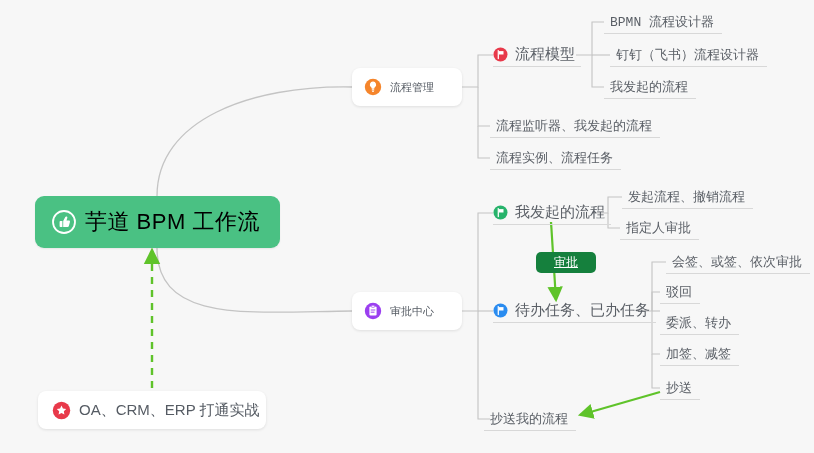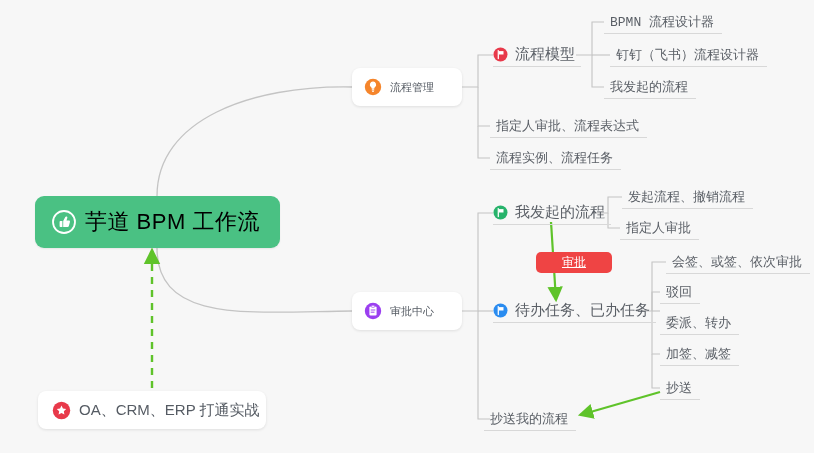--- a/index.html
+++ b/index.html
@@ -86,23 +86,23 @@
     padding-left:14px;
     box-sizing:border-box;
     box-shadow:0 1px 3px rgba(0,0,0,0.10);
   }
   .bottom-label{font-size:15px;color:#555b63;margin-left:8px;white-space:nowrap;}
 
   
   .badge{
     position:absolute;
     left:536px;top:252px;
-    background:#ef4444;
+    background:#15803d;
     border-radius:5px;
-    padding:4px 26px;
+    padding:4px 18px;
     font-size:12px;color:#ffffff;
     line-height:1.1;
     white-space:nowrap;
     z-index:5;
     text-decoration:underline;
   }
 
   
   .ico{display:inline-flex;align-items:center;justify-content:center;flex:none;}
   .ico svg{display:block;}
@@ -190,21 +190,21 @@
         <path d="M5.9 4.1 h4.6 v3.4 h-4.6 z" fill="#ffffff"></path>
       </svg>
     </span>
     <span class="lbl">流程模型</span>
   </div>
 
   <div class="leaf" style="left:604px;top:10px;">BPMN 流程设计器</div>
   <div class="leaf" style="left:610px;top:43px;">钉钉（飞书）流程设计器</div>
   <div class="leaf" style="left:604px;top:75px;">我发起的流程</div>
 
-  <div class="leaf" style="left:490px;top:114px;">指定人审批、流程表达式</div>
+  <div class="leaf" style="left:490px;top:114px;">流程监听器、我发起的流程</div>
   <div class="leaf" style="left:490px;top:146px;">流程实例、流程任务</div>
 
   <div class="branch-node" id="branch-approval">
     <span class="ico">
       <svg width="18" height="18" viewBox="0 0 18 18">
         <circle cx="9" cy="9" r="8.2" fill="#9b3ff0"></circle>
         <rect x="5.4" y="4.4" width="7.2" height="9.2" rx="1.1" fill="#ffffff"></rect>
         <rect x="7.2" y="3.3" width="3.6" height="2.0" rx="0.9" fill="#ffffff" stroke="#9b3ff0" stroke-width="0.7"></rect>
         <path d="M7.1 8.0 h3.8 M7.1 10.2 h3.0" stroke="#9b3ff0" stroke-width="0.95" stroke-linecap="round"></path>
       </svg>

